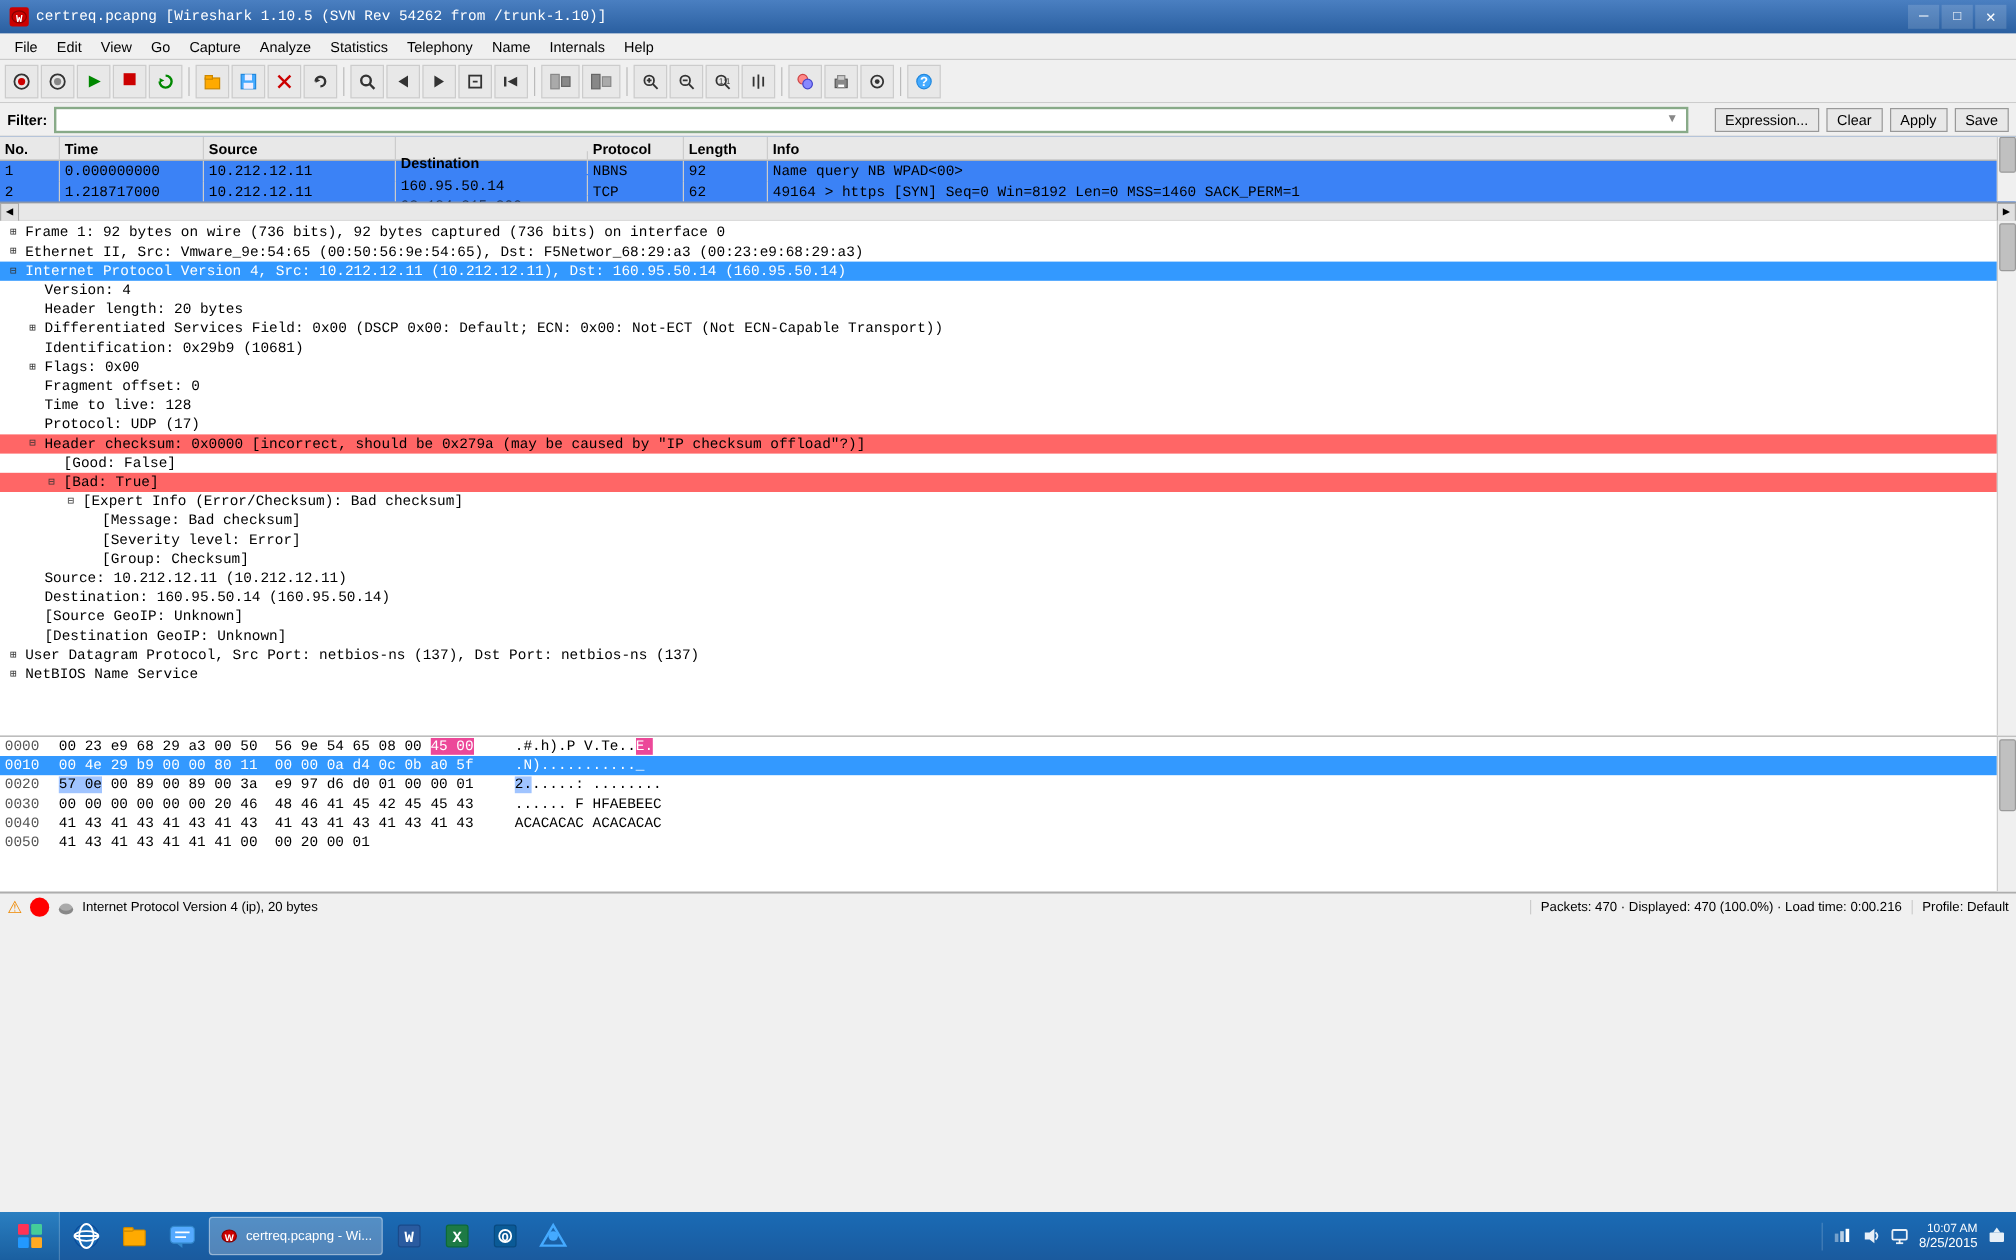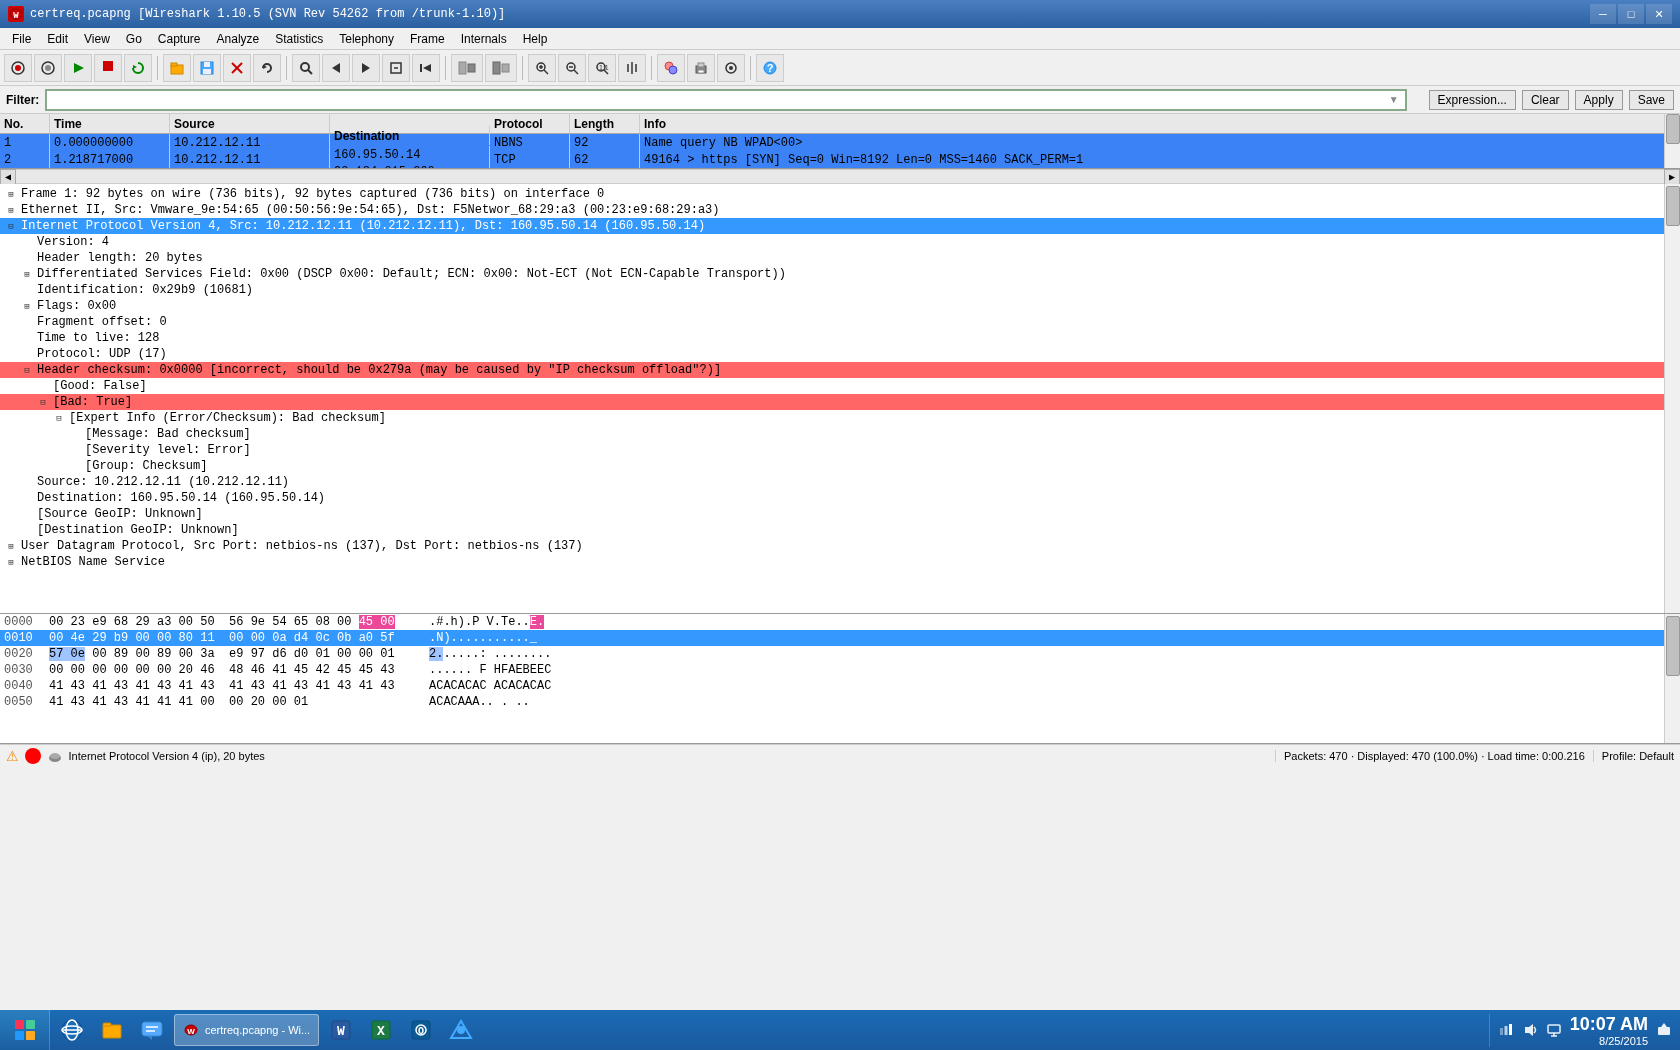--- a/index.html
+++ b/index.html
@@ -374,21 +374,21 @@
       gap: 8px;
       color: white;
       font-family: 'Segoe UI', Arial, sans-serif;
       font-size: 11px;
       border-left: 1px solid rgba(255,255,255,0.2);
     }
     #taskbar-clock {
       text-align: right;
       cursor: pointer;
     }
-    #clock-time { font-size: 18px; font-weight: bold; }
+    #clock-time { font-size: 10px; font-weight: normal; }
     #clock-date { font-size: 11px; }
 
     
     .win-logo {
       width: 20px;
       height: 20px;
       display: grid;
       grid-template-columns: 1fr 1fr;
       grid-template-rows: 1fr 1fr;
       gap: 2px;
@@ -458,21 +458,21 @@
 
 <div id="menu-bar">
   <span class="menu-item">File</span>
   <span class="menu-item">Edit</span>
   <span class="menu-item">View</span>
   <span class="menu-item">Go</span>
   <span class="menu-item">Capture</span>
   <span class="menu-item">Analyze</span>
   <span class="menu-item">Statistics</span>
   <span class="menu-item">Telephony</span>
-  <span class="menu-item">Frame</span>
+  <span class="menu-item">Name</span>
   <span class="menu-item">Internals</span>
   <span class="menu-item">Help</span>
 </div>
 
 <div id="toolbar">
 
   <button class="tb-btn" title="Capture Interfaces">
     <svg width="16" height="16">
         <circle cx="8" cy="8" r="6" fill="none" stroke="#333" stroke-width="1.5"></circle>
         <circle cx="8" cy="8" r="3" fill="#c00"></circle>
@@ -817,21 +817,20 @@
 
   <div class="hex-row">
     <span class="hex-offset">0040</span>
     <span class="hex-bytes">41 43 41 43 41 43 41 43&nbsp; 41 43 41 43 41 43 41 43</span>
     <span class="hex-ascii">ACACACAC ACACACAC</span>
   </div>
 
   <div class="hex-row">
     <span class="hex-offset">0050</span>
     <span class="hex-bytes">41 43 41 43 41 41 41 00&nbsp; 00 20 00 01</span>
-    <span class="hex-ascii">ACACAAA.. . ..</span>
   </div>
   <div id="hex-scrollbar">
     <div class="scroll-thumb" style="top:2px;height:60px;"></div>
   </div>
 </div>
 
 <div id="status-bar">
   <div id="status-left">
     <span style="color:#e80;font-size:14px;">⚠</span>
     <span style="width:16px;height:16px;background:#f00;border-radius:50%;display:inline-block;vertical-align:middle;"></span>

